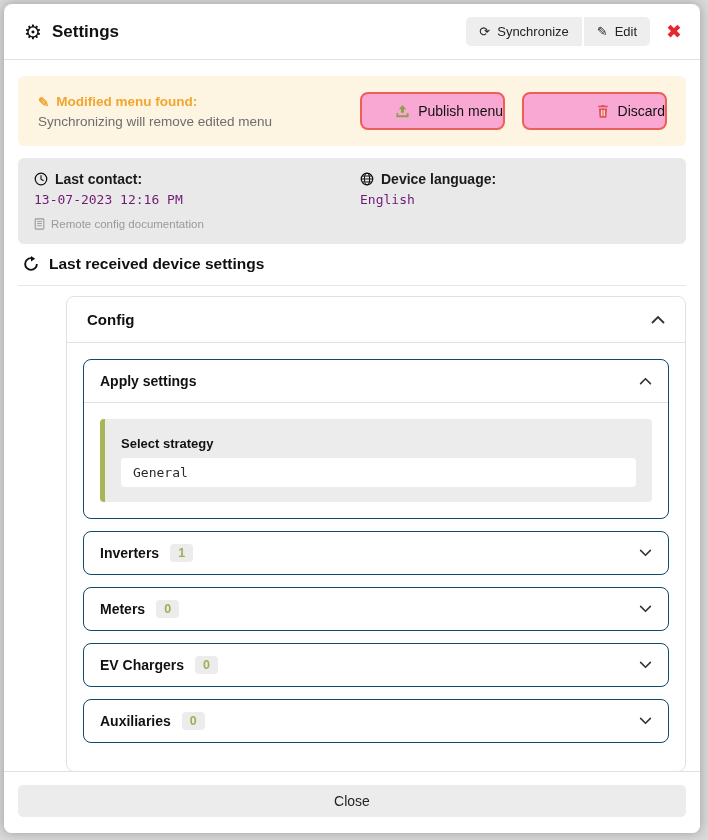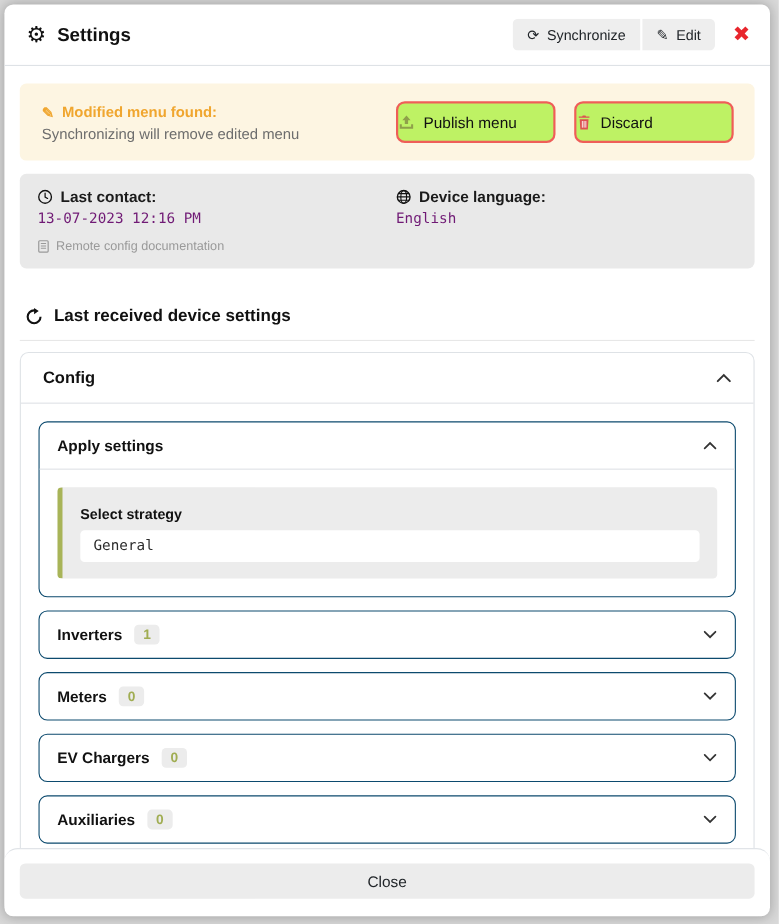--- a/index.html
+++ b/index.html
@@ -72,27 +72,27 @@
   .banner-text .banner-title {
     color: #f0a62f;
     font-weight: bold;
     font-size: 13.5px;
     display: flex; align-items: center; gap: 7px;
   }
   .banner-text .banner-sub { color: #6d6d6d; font-size: 13.5px; margin-top: 4px; }
   .banner-actions { display: flex; gap: 17px; }
   .btn-outline-red {
     width: 145px; height: 38px;
-    background: #bef264;
+    background: #f9a8d4;
     border: 2px solid #ef5e58;
     border-radius: 8px;
     font-family: "Liberation Sans", sans-serif;
     font-size: 14px;
     color: #111;
-    display: flex; align-items: center; justify-content: flex-start; gap: 8px;
+    display: flex; align-items: center; justify-content: flex-end; gap: 8px;
     cursor: pointer;
   }
   
   .info-panel {
     margin-top: 12px;
     background: #e9e9e9;
     border-radius: 6px;
     padding: 13px 16px 14px;
     display: grid;
     grid-template-columns: 1fr 1fr;
@@ -109,31 +109,32 @@
   }
   .doc-link {
     margin-top: 11px;
     font-size: 11.5px;
     color: #9a9a9a;
     display: flex; align-items: center; gap: 6px;
     cursor: pointer;
   }
   
   .section-heading {
-    margin: 35px 5px 0;
+    margin: 11px 5px 0;
     display: flex; align-items: center; gap: 10px;
     font-size: 15.5px; font-weight: bold; color: #111;
   }
   .section-divider { border-bottom: 1px solid #e7e7e7; margin-top: 12px; }
   
   .card {
     border: 1px solid #dee2e6;
     border-radius: 8px;
     margin-top: 10px;
     background: #fff;
+    margin-left: 48px;
   }
   .card-header {
     padding: 14px 20px;
     display: flex; align-items: center; justify-content: space-between;
     font-size: 15px; font-weight: bold; color: #111;
     cursor: pointer;
   }
   .card-content { border-top: 1px solid #dee2e6; padding: 16px; }
   .inner-card {
     border: 1px solid #0c4a6e;
@@ -174,21 +175,20 @@
     padding: 2px 8px;
     border-radius: 4px;
   }
   .chev { flex: 0 0 auto; display: inline-flex; }
   
   .modal-footer {
     flex: 0 0 auto;
     border-top: 1px solid #dee2e6;
     padding: 13px 14px 16px;
     background: #fff;
-    border-radius: 12px;
   }
   .btn-close-footer {
     width: 100%;
     background: #ececec;
     border: none;
     border-radius: 5px;
     padding: 8px 0;
     font-family: "Liberation Sans", sans-serif;
     font-size: 14px;
     color: #212529;

